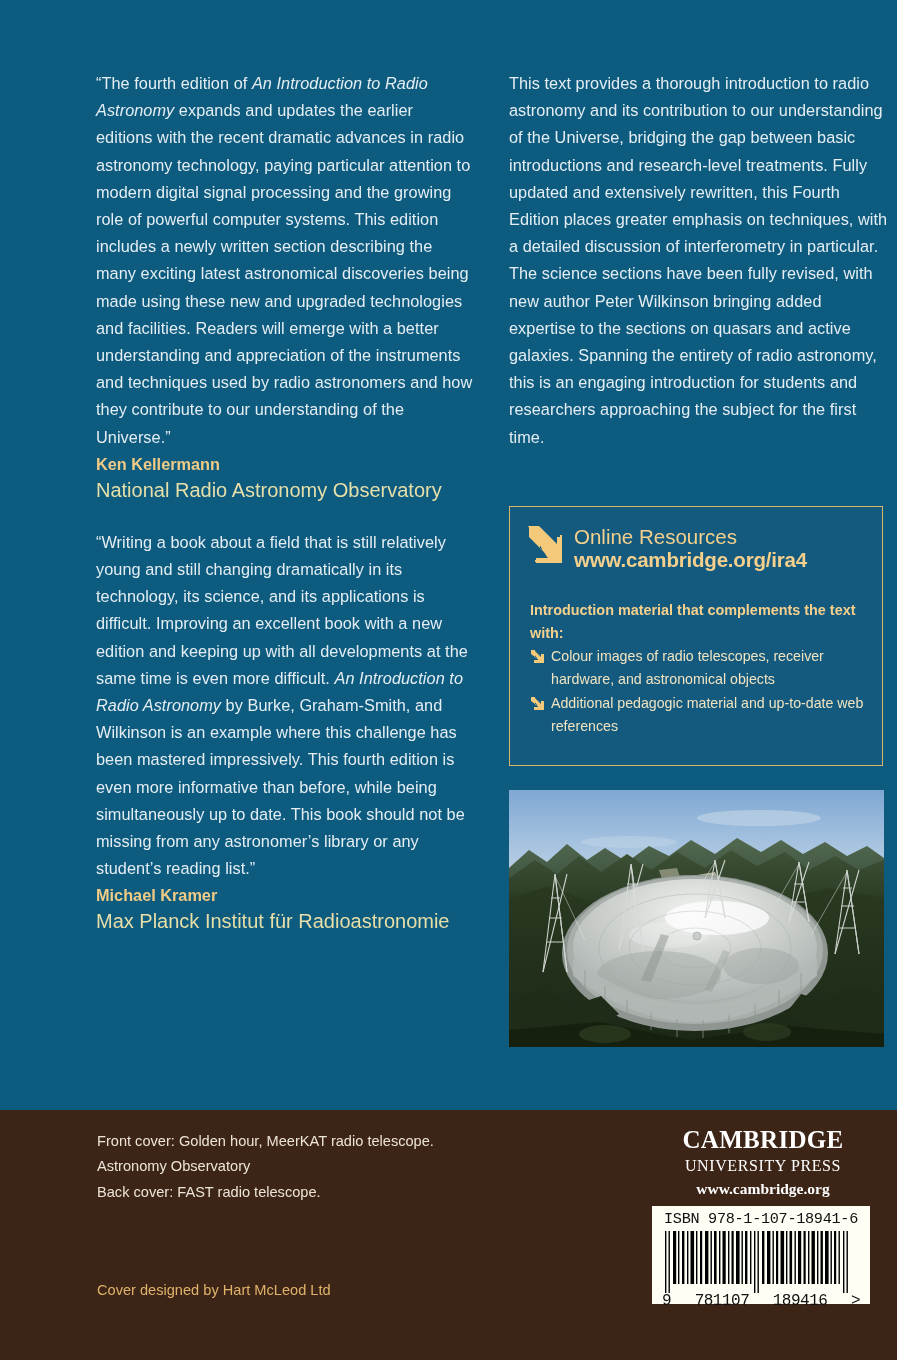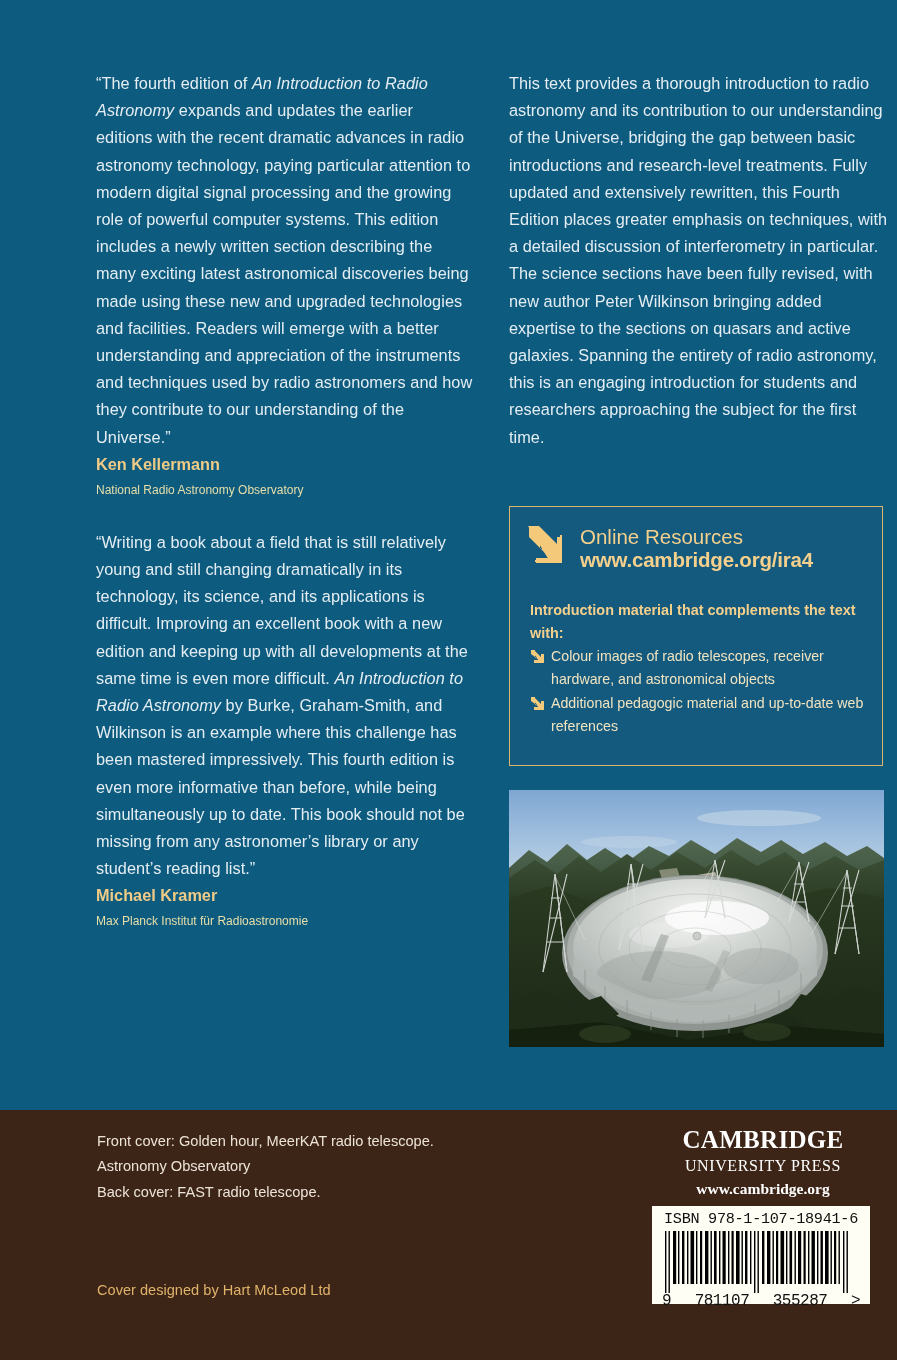--- a/index.html
+++ b/index.html
@@ -57,21 +57,21 @@
   .body-text em { font-style: italic; }
 
   .attrib-name {
     color: #EFCB85;
     font-size: 16.3px;
     line-height: 26px;
     font-weight: bold;
   }
   .attrib-org {
     color: #E7DFA8;
-    font-size: 12px;
+    font-size: 20px;
     line-height: 26px;
   }
   .quote-gap { height: 26px; }
 
   
   #resources-box {
     position: absolute;
     left: 509px;
     top: 506px;
     width: 374px;
@@ -79,21 +79,20 @@
     border: 1.5px solid #DCB46A;
     background: #14597E;
     box-sizing: border-box;
   }
   #res-header {
     position: absolute;
     left: 16px;
     top: 17px;
     display: flex;
     align-items: flex-start;
-    gap: 6px;
   }
   #res-arrow {
     width: 38px;
     height: 42px;
     margin-right: 10px;
     flex: none;
   }
   #res-title {
     color: #F4D08C;
     font-size: 20.5px;
@@ -467,18 +466,18 @@
         <rect x="167.5" y="0" width="1.4" height="53"></rect>
         <rect x="171" y="0" width="2.2" height="53"></rect>
         <rect x="175.5" y="0" width="1.4" height="53"></rect>
         <rect x="180" y="0" width="1.4" height="62"></rect>
         <rect x="183.5" y="0" width="1.4" height="62"></rect>
       </g>
     </svg>
     <div id="barcode-digits">
       <span>9</span>
       <span>781107</span>
-      <span>355287</span>
+      <span>189416</span>
       <span>&gt;</span>
     </div>
   </div>
 
 </div>
 
 </body></html>

